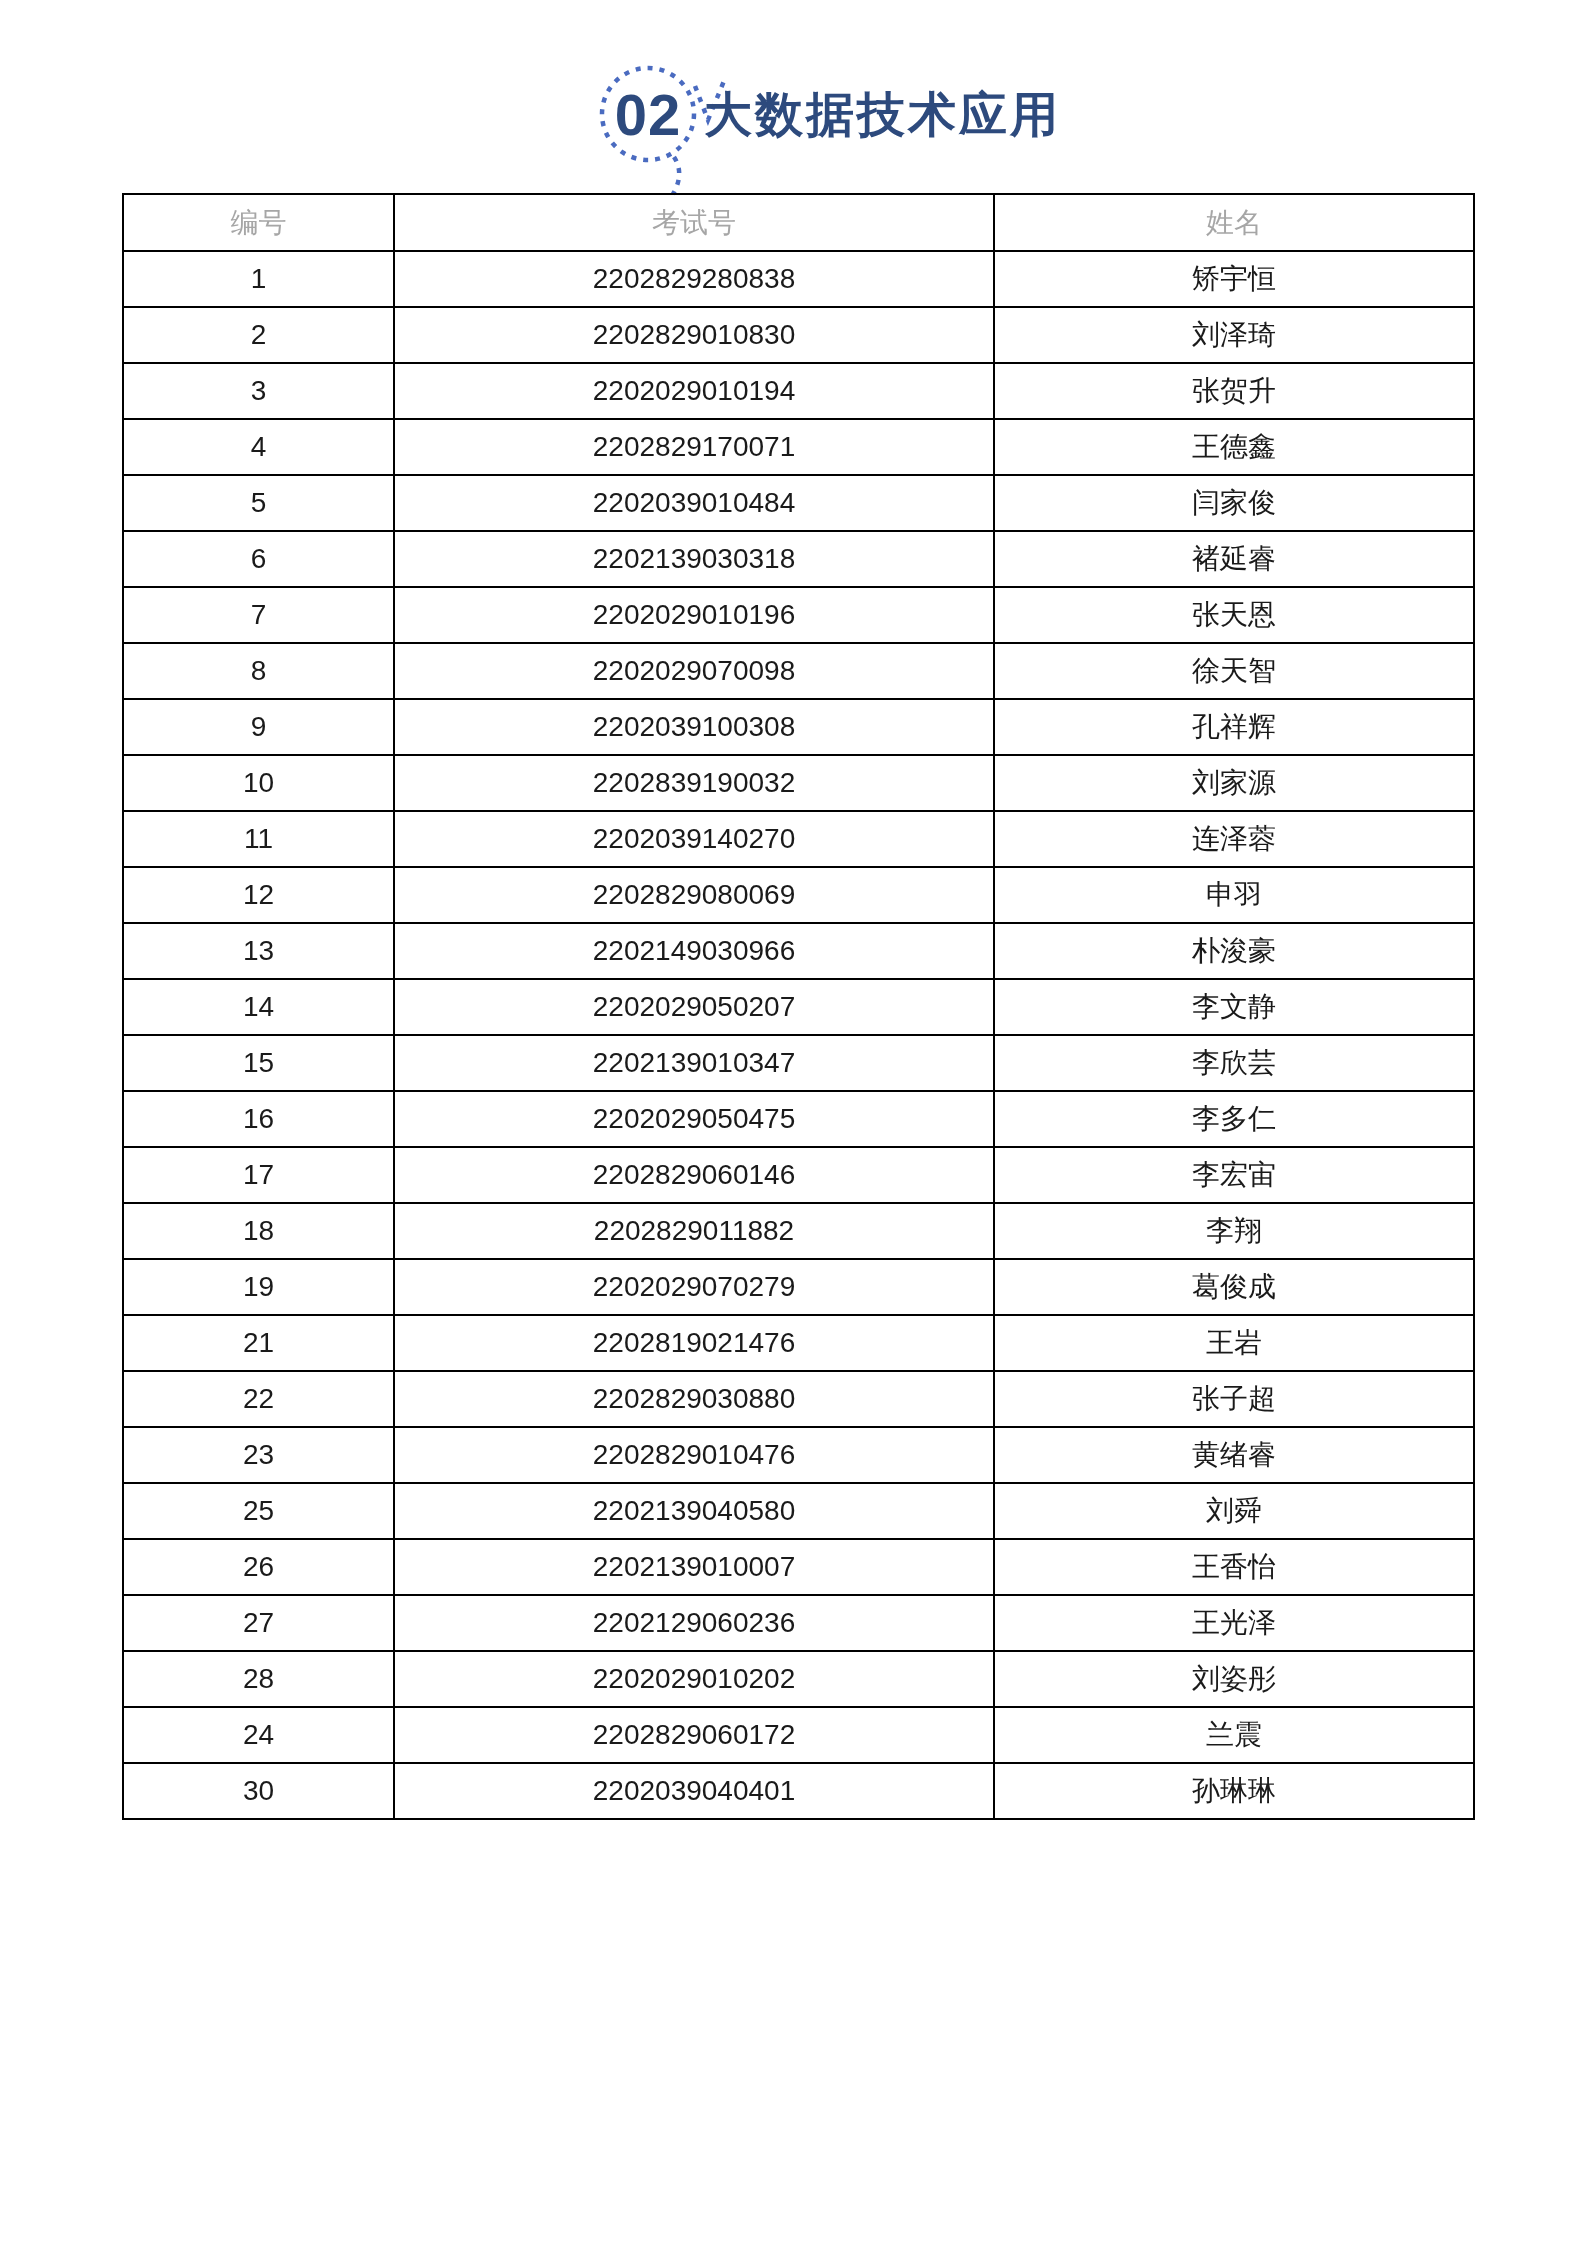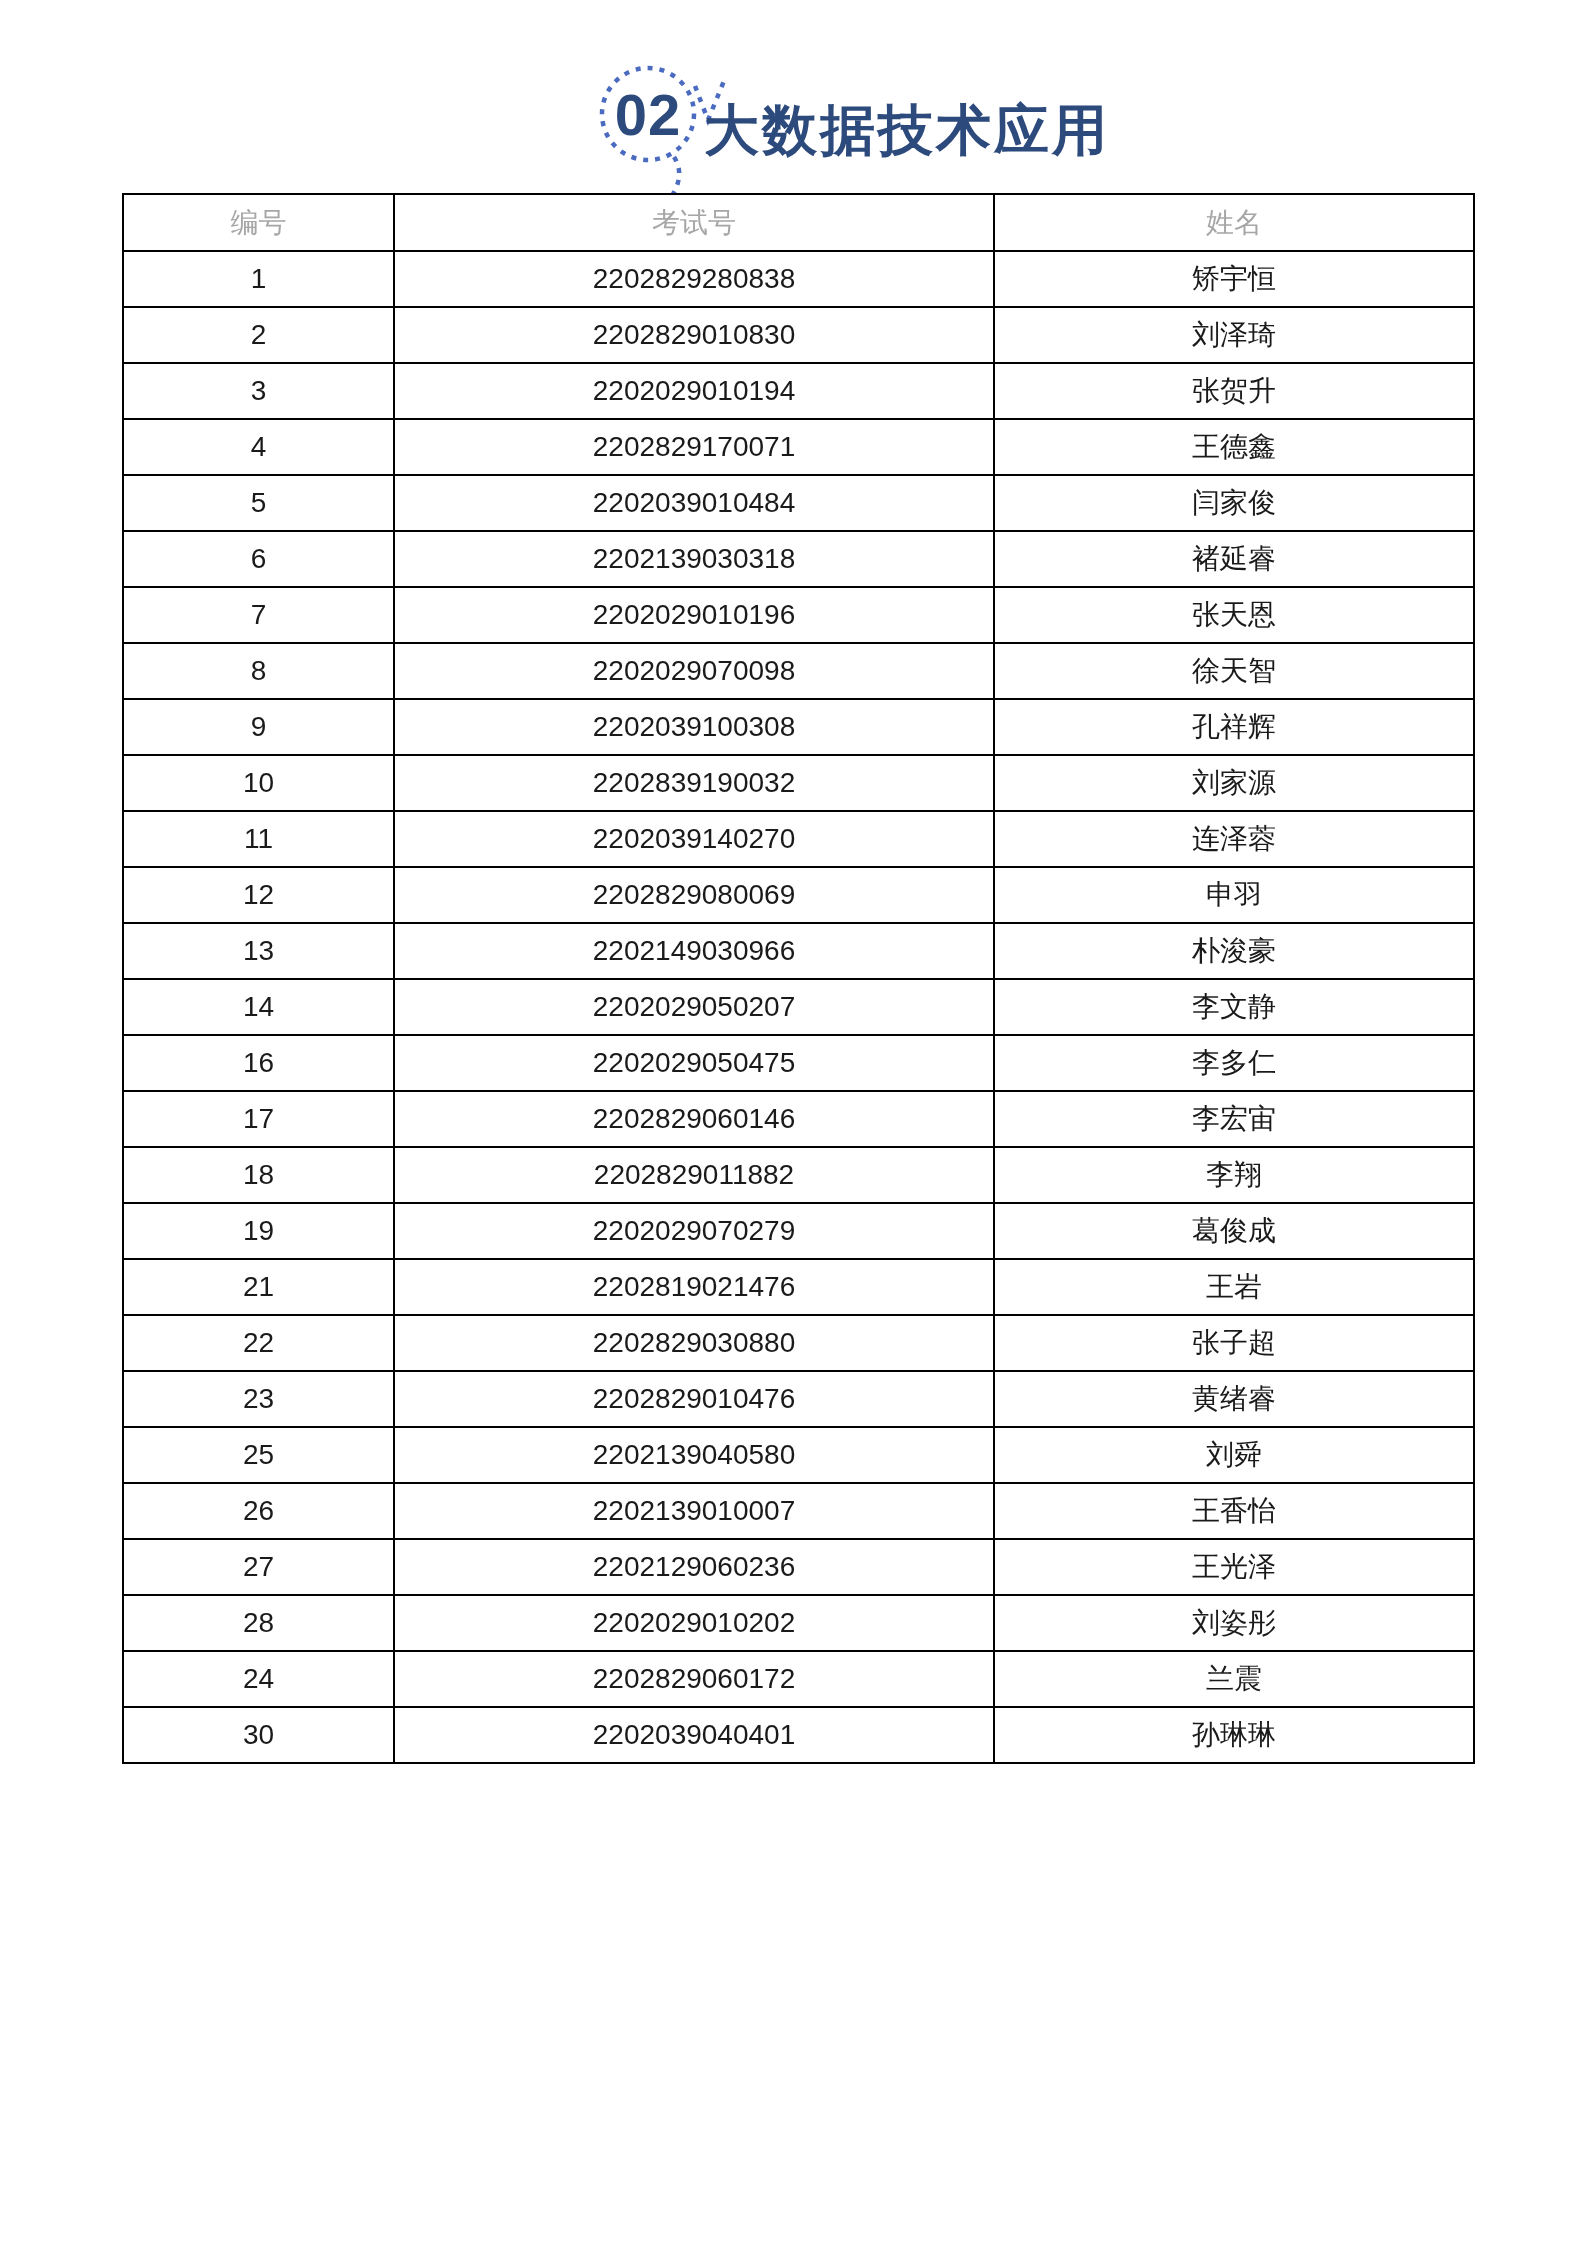--- a/index.html
+++ b/index.html
@@ -39,22 +39,22 @@
     align-items: center;
     justify-content: center;
     font-size: 58px;
     font-weight: bold;
     color: var(--title-color);
     letter-spacing: 1px;
   }
   .section-title {
     position: absolute;
     left: 704px;
-    top: 103px;
-    font-size: 55px;
+    top: 91px;
+    font-size: 48px;
     font-weight: bold;
     color: var(--title-color);
     letter-spacing: 3px;
     line-height: 1;
     white-space: nowrap;
   }
 
   
   table.roster {
     position: absolute;
@@ -183,20 +183,25 @@
           <td>13</td>
           <td>2202149030966</td>
           <td>朴浚豪</td>
         </tr>
         <tr>
           <td>14</td>
           <td>2202029050207</td>
           <td>李文静</td>
         </tr>
         <tr>
+          <td>15</td>
+          <td>2202139010347</td>
+          <td>李欣芸</td>
+        </tr>
+        <tr>
           <td>16</td>
           <td>2202029050475</td>
           <td>李多仁</td>
         </tr>
         <tr>
           <td>17</td>
           <td>2202829060146</td>
           <td>李宏宙</td>
         </tr>
         <tr>

